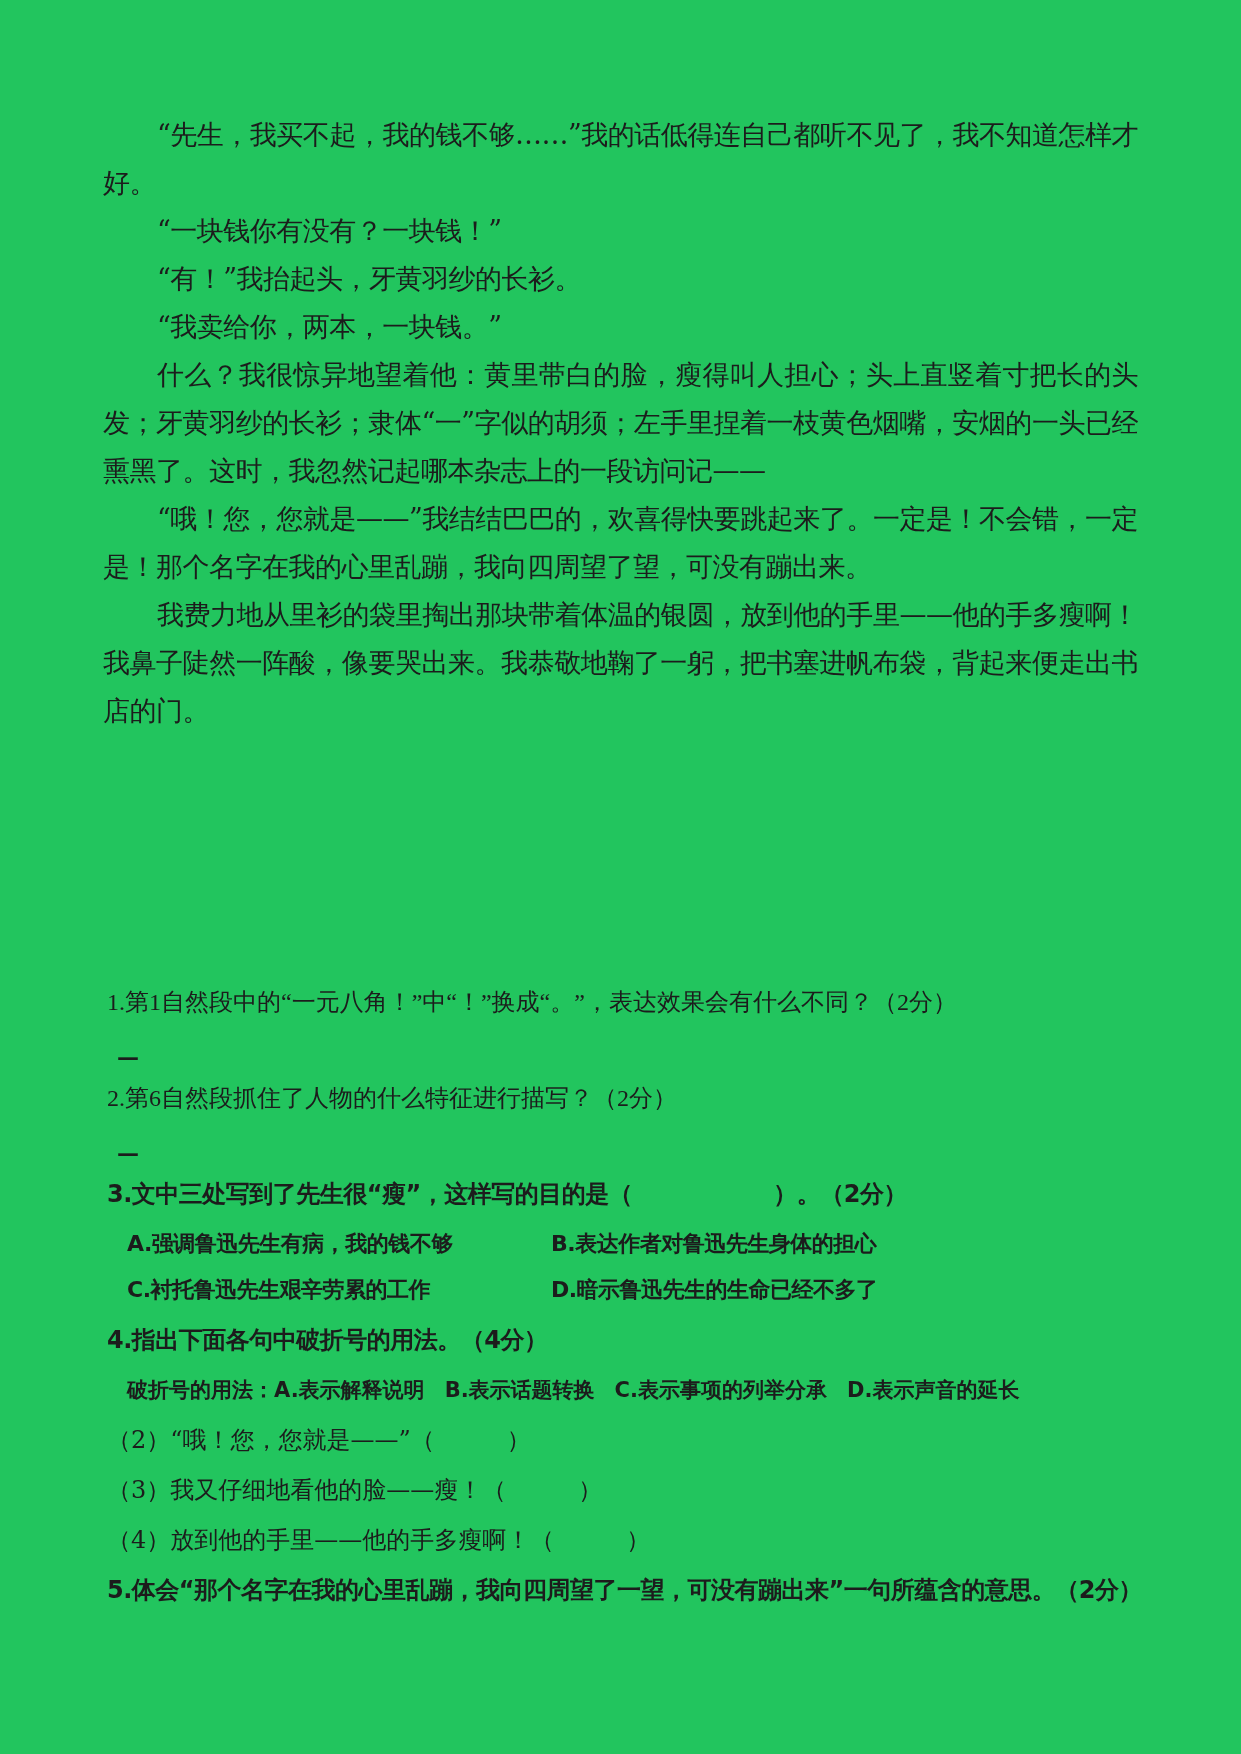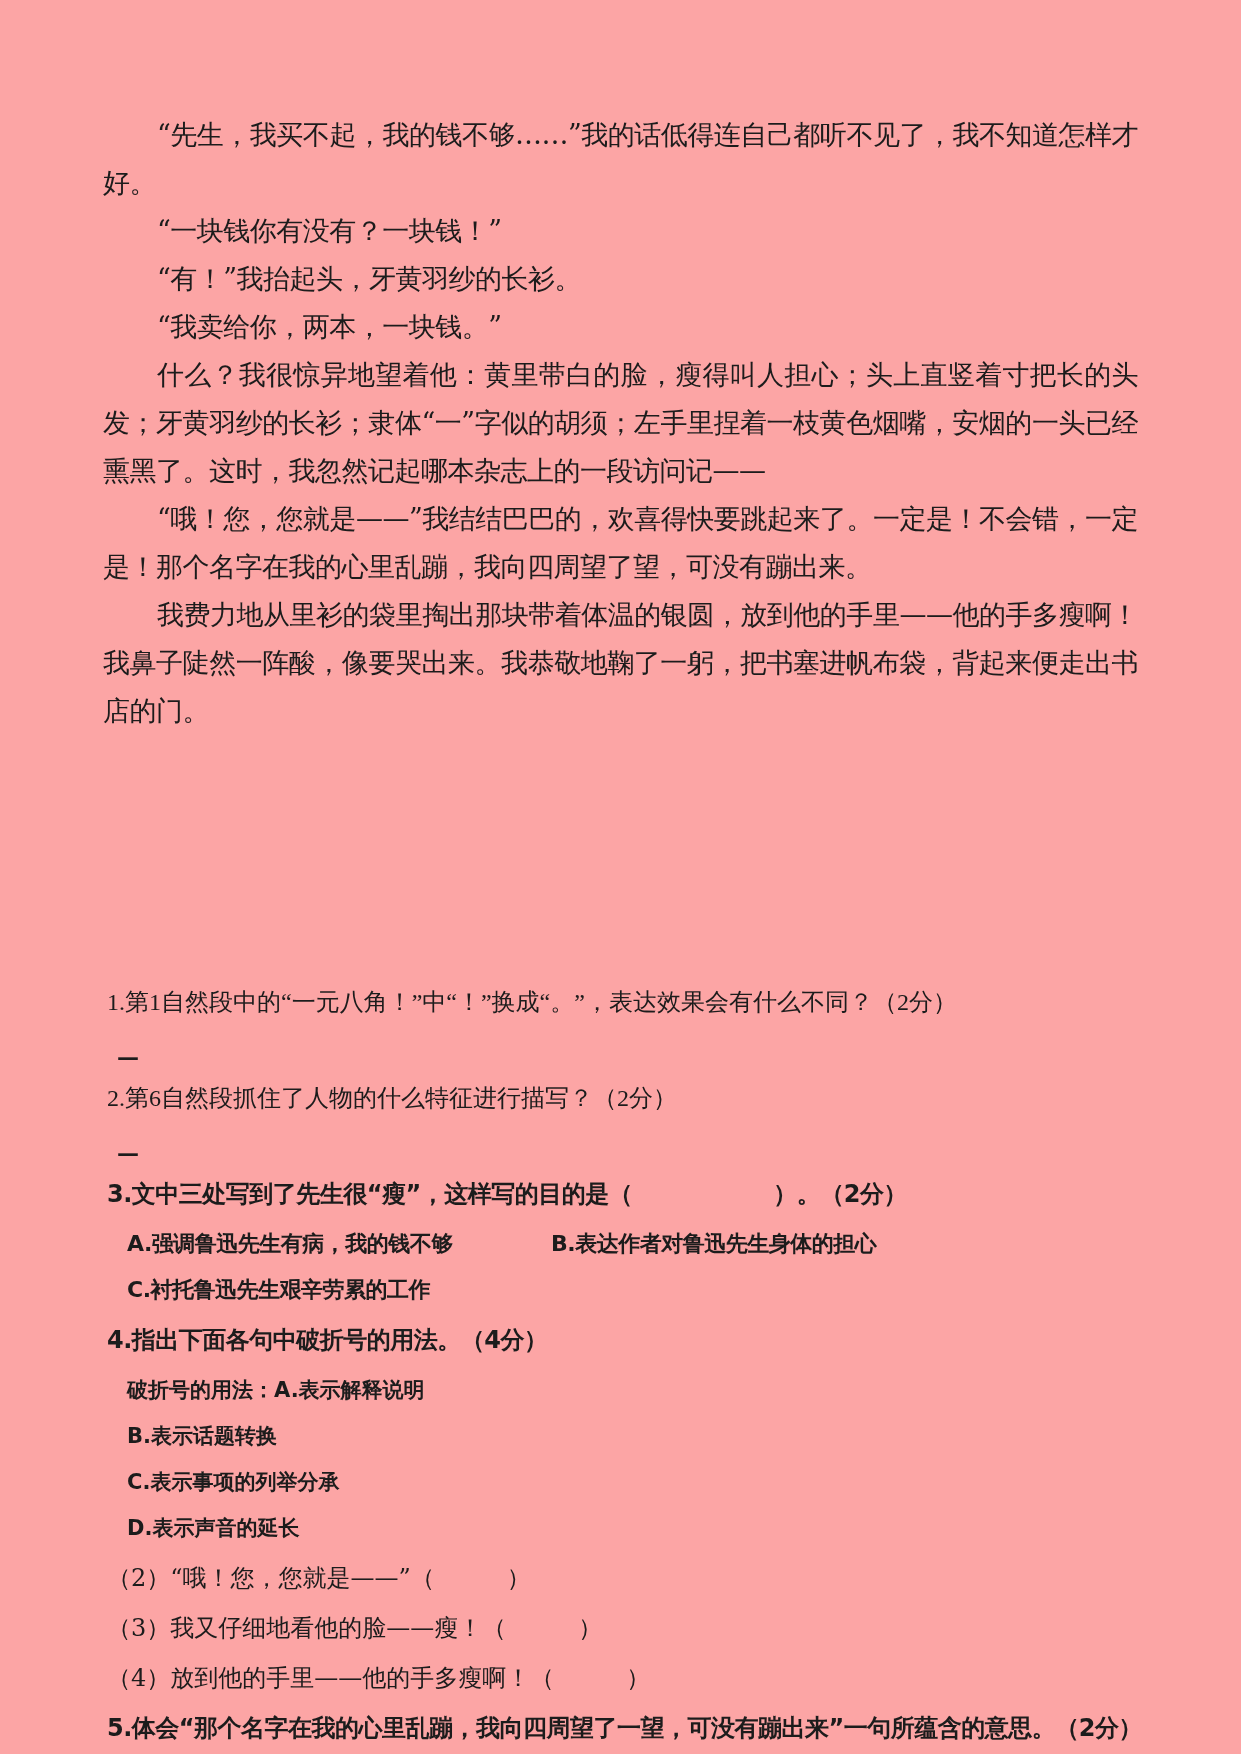--- a/index.html
+++ b/index.html
@@ -4,21 +4,21 @@
 <style>
   html, body {
     margin: 0;
     padding: 0;
     background: #ffffff;
   }
   .page {
     position: relative;
     width: 1241px;
     height: 1754px;
-    background: #fca5a5;
+    background: #22c55e;
     color: #1c1c1c;
     overflow: hidden;
     font-family: "DejaVu Serif", serif;
   }
   .content {
     position: absolute;
     left: 103px;
     top: 111px;
     width: 1035px;
   }
@@ -82,21 +82,20 @@
   }
   .legend {
     display: flex;
     column-gap: 20px;
     padding-left: 24px;
     font-family: "DejaVu Sans", sans-serif;
     font-weight: bold;
     font-size: 21px;
     line-height: 46px;
     white-space: nowrap;
-    flex-direction: column;
   }
 </style>
 </head>
 <body>
 
 <div class="page">
   <div class="content">
 
     <div class="passage">
       <p>“先生，我买不起，我的钱不够……”我的话低得连自己都听不见了，我不知道怎样才好。</p>
@@ -115,20 +114,21 @@
       <p class="q songti">2.第6自然段抓住了人物的什么特征进行描写？（2分）</p>
       <p class="answer-dash">—</p>
 
       <p class="q heiti">3.文中三处写到了先生很“瘦”，这样写的目的是（　　　　　　）。（2分）</p>
       <div class="optrow">
         <span class="opt-a">A.强调鲁迅先生有病，我的钱不够</span>
         <span class="opt-b">B.表达作者对鲁迅先生身体的担心</span>
       </div>
       <div class="optrow">
         <span class="opt-c">C.衬托鲁迅先生艰辛劳累的工作</span>
+        <span class="opt-d">D.暗示鲁迅先生的生命已经不多了</span>
       </div>
 
       <p class="q heiti">4.指出下面各句中破折号的用法。（4分）</p>
       <div class="legend">
         <span>破折号的用法：A.表示解释说明</span>
         <span>B.表示话题转换</span>
         <span>C.表示事项的列举分承</span>
         <span>D.表示声音的延长</span>
       </div>
       <p class="q kaiti">（2）“哦！您，您就是——”（　　　）</p>

